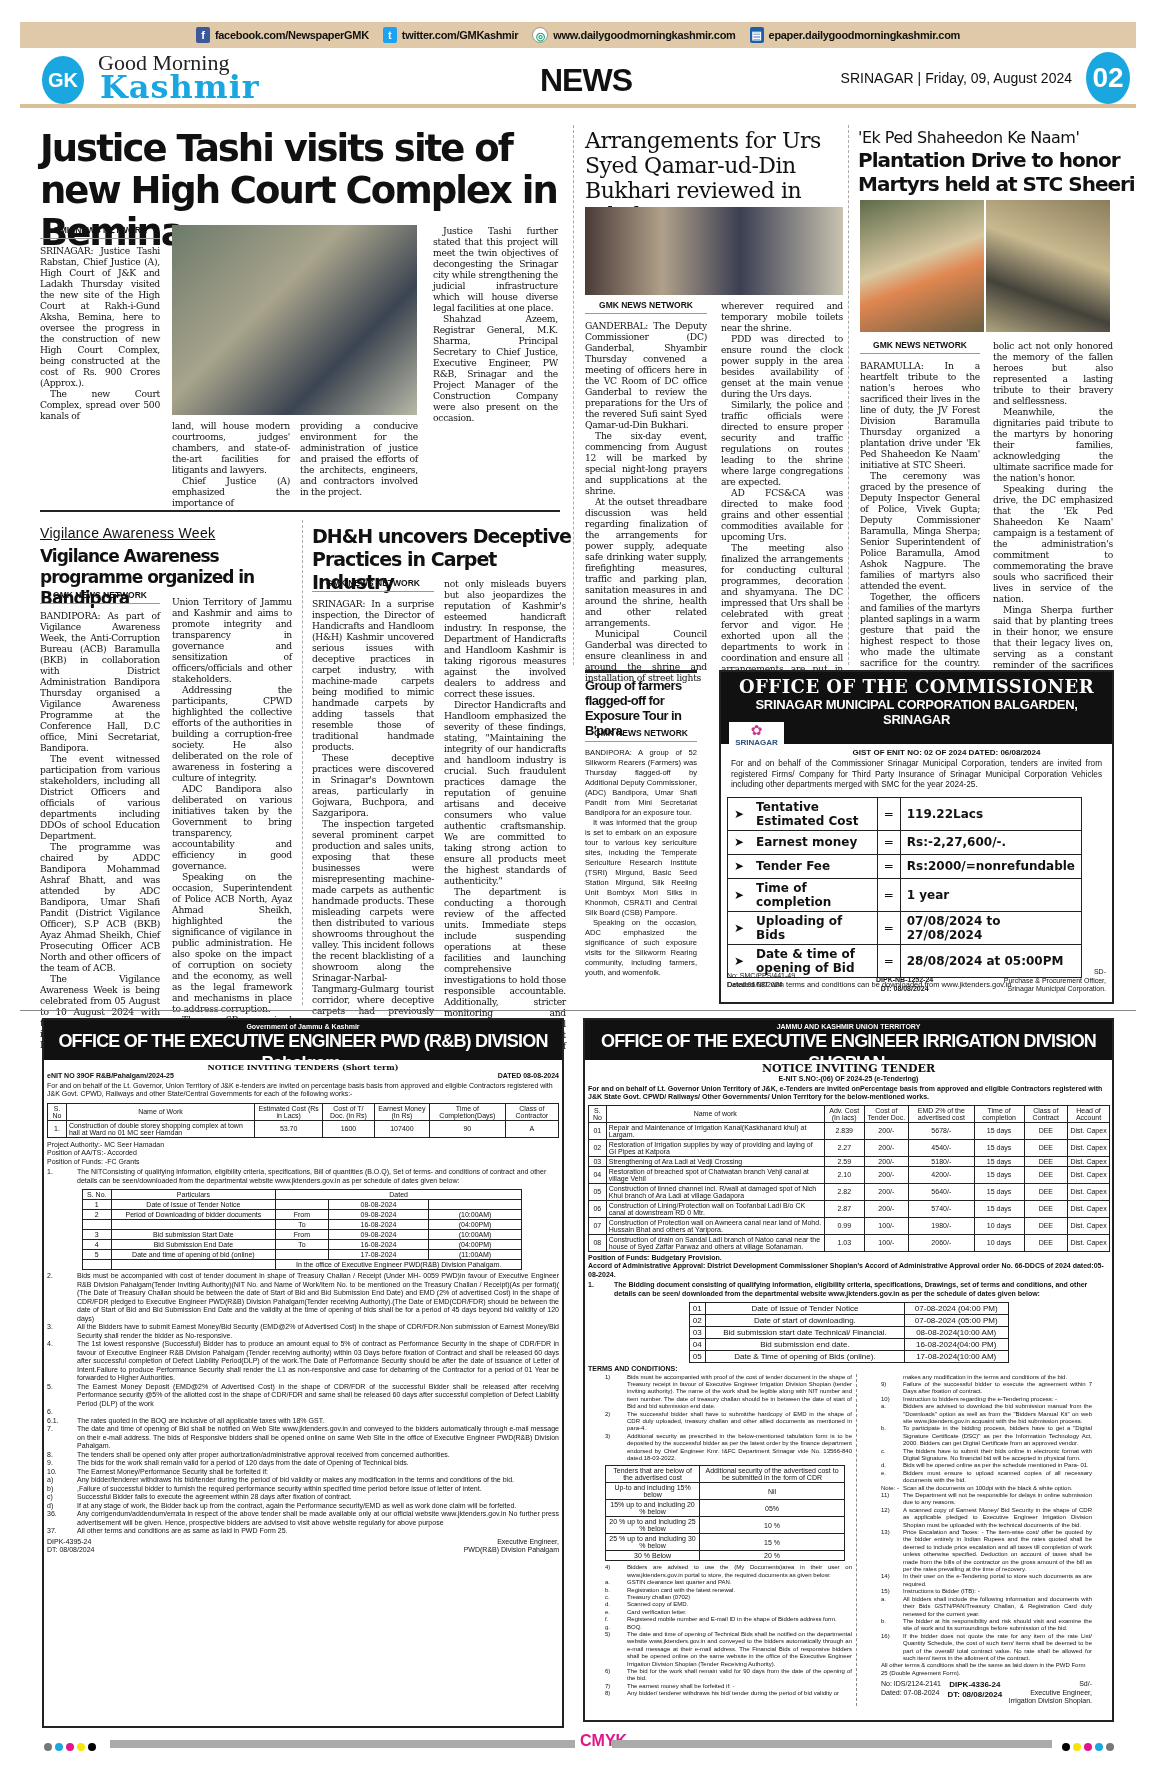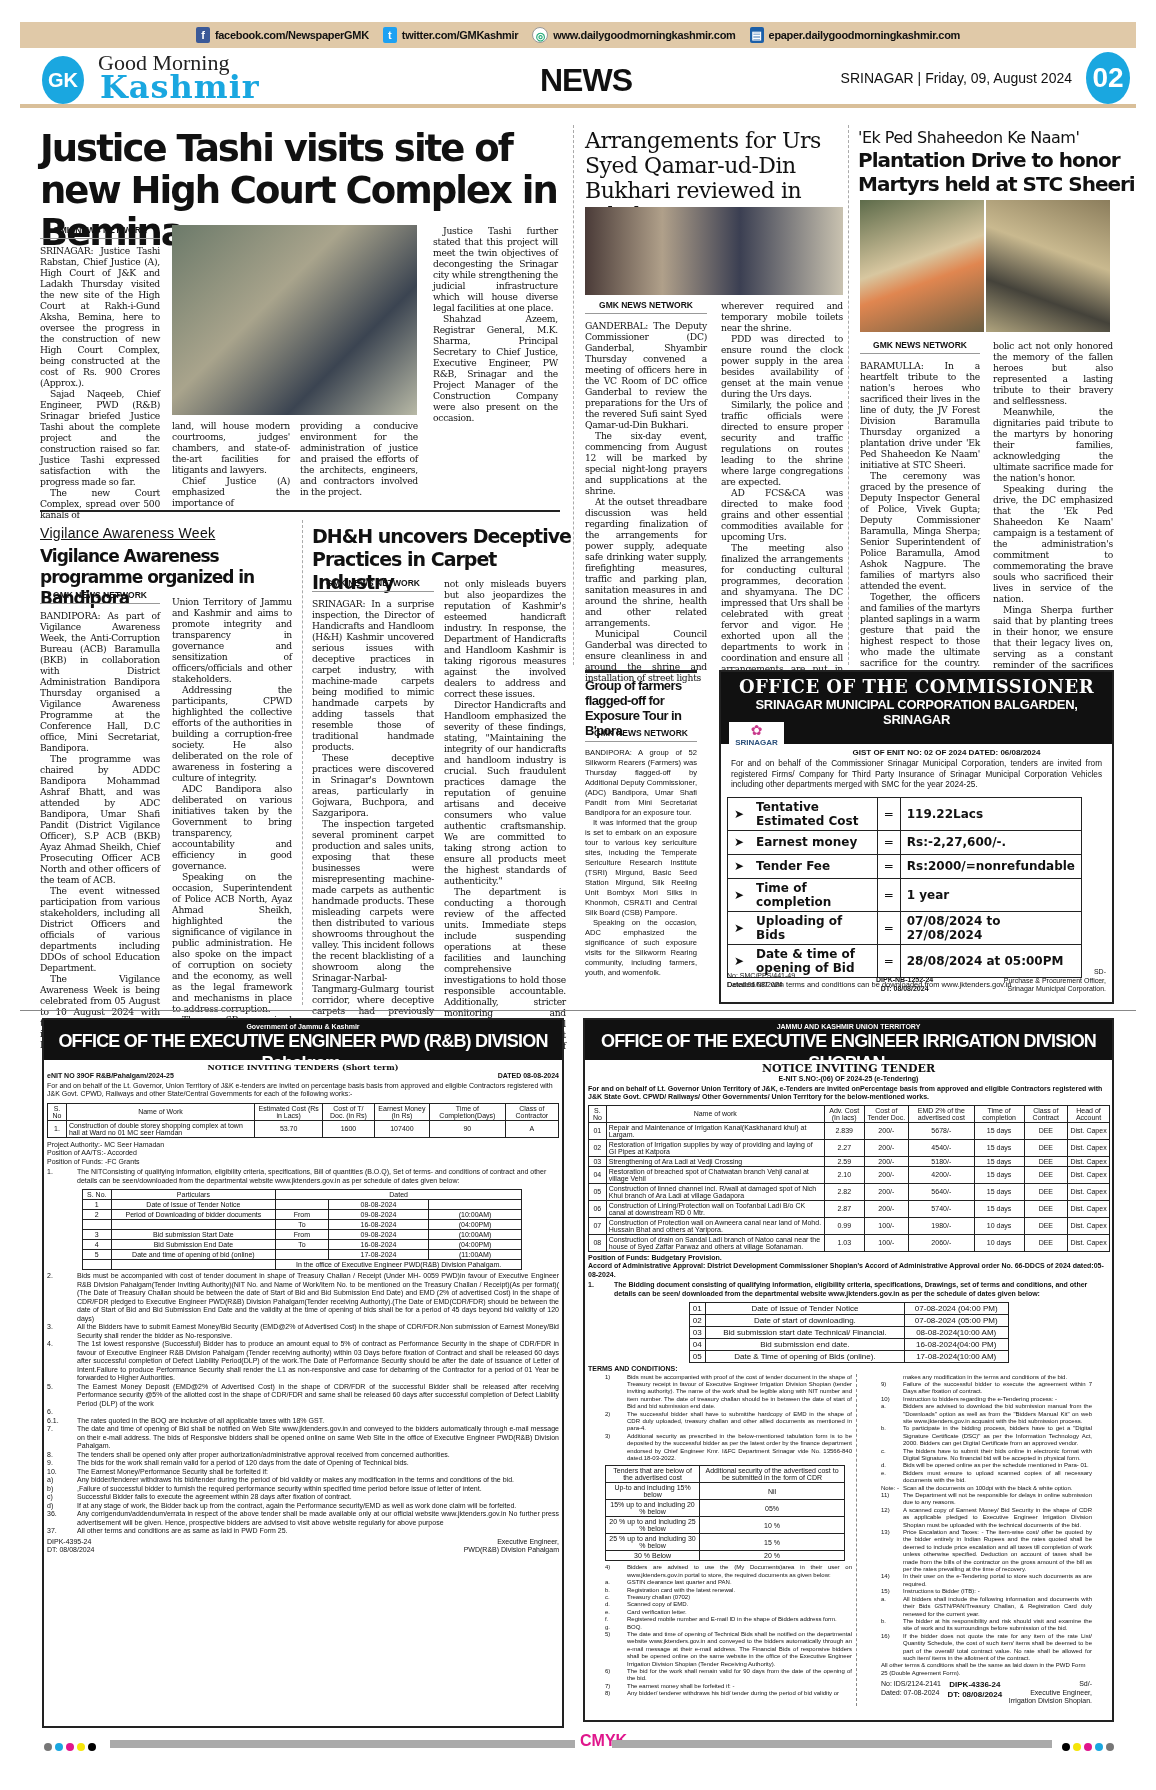--- a/index.html
+++ b/index.html
@@ -67,21 +67,20 @@
   <div class="section">NEWS</div>
   <div class="dateline">SRINAGAR | Friday, 09, August 2024</div>
   <div class="pageno">02</div>
 </div>
 
 <div class="abs h-main" style="left:40px;top:128px;width:520px">Justice Tashi visits site of new High Court Complex in Bemina</div>
 <div class="abs" style="left:40px;top:225px;width:120px">
   <div class="byline">GMK NEWS NETWORK</div>
   <div class="col">
     <p class="first">SRINAGAR: Justice Tashi Rabstan, Chief Justice (A), High Court of J&amp;K and Ladakh Thursday visited the new site of the High Court at Rakh-i-Gund Aksha, Bemina, here to oversee the progress in the construction of new High Court Complex, being constructed at the cost of Rs. 900 Crores (Approx.).</p>
-    <p>Sajad Naqeeb, Chief Engineer, PWD (R&amp;B) Srinagar briefed Justice Tashi about the complete project and the construction raised so far. Justice Tashi expressed satisfaction with the progress made so far.</p>
     <p>The new Court Complex, spread over 500 kanals of</p>
   </div>
 </div>
 <div class="abs photo" style="left:172px;top:225px;width:245px;height:190px"></div>
 <div class="abs col" style="left:172px;top:420px;width:118px">
   <p class="first">land, will house modern courtrooms, judges' chambers, and state-of-the-art facilities for litigants and lawyers.</p>
   <p>Chief Justice (A) emphasized the importance of</p>
 </div>
 <div class="abs col" style="left:300px;top:420px;width:118px">
   <p class="first">providing a conducive environment for the administration of justice and praised the efforts of the architects, engineers, and contractors involved in the project.</p>
@@ -132,22 +131,22 @@
   <p>Speaking during the drive, the DC emphasized that the 'Ek Ped Shaheedon Ke Naam' campaign is a testament of the administration's commitment to commemorating the brave souls who sacrificed their lives in service of the nation.</p>
   <p>Minga Sherpa further said that by planting trees in their honor, we ensure that their legacy lives on, serving as a constant reminder of the sacrifices made for the greater good of our country.</p>
 </div>
 
 <div class="abs kicker-u" style="left:40px;top:525px;width:260px">Vigilance Awareness Week</div>
 <div class="abs h-sans" style="left:40px;top:546px;width:260px;font-size:17px;line-height:21px">Vigilance Awareness programme organized in Bandipora</div>
 <div class="abs" style="left:40px;top:590px;width:120px">
   <div class="byline">GMK NEWS NETWORK</div>
   <div class="col">
     <p class="first">BANDIPORA: As part of Vigilance Awareness Week, the Anti-Corruption Bureau (ACB) Baramulla (BKB) in collaboration with District Administration Bandipora Thursday organised a Vigilance Awareness Programme at the Conference Hall, D.C office, Mini Secretariat, Bandipora.</p>
+    <p>The event witnessed participation from various stakeholders, including all District Officers and officials of various departments including DDOs of school Education Department.</p>
     <p>The programme was chaired by ADDC Bandipora Mohammad Ashraf Bhatt, and was attended by ADC Bandipora, Umar Shafi Pandit (District Vigilance Officer), S.P ACB (BKB) Ayaz Ahmad Sheikh, Chief Prosecuting Officer ACB North and other officers of the team of ACB.</p>
-    <p>The event witnessed participation from various stakeholders, including all District Officers and officials of various departments including DDOs of school Education Department.</p>
     <p>The Vigilance Awareness Week is being celebrated from 05 August to 10 August 2024 with the theme 'Culture of integrity for Nation's Prosperity', across the</p>
   </div>
 </div>
 <div class="abs col" style="left:172px;top:596px;width:120px">
   <p class="first">Union Territory of Jammu and Kashmir and aims to promote integrity and transparency in governance and sensitization of officers/officials and other stakeholders.</p>
   <p>Addressing the participants, CPWD highlighted the collective efforts of the authorities in building a corruption-free society. He also deliberated on the role of awareness in fostering a culture of integrity.</p>
   <p>ADC Bandipora also deliberated on various initiatives taken by the Government to bring transparency, accountability and efficiency in good governance.</p>
   <p>Speaking on the occasion, Superintendent of Police ACB North, Ayaz Ahmad Sheikh, highlighted the significance of vigilance in public administration. He also spoke on the impact of corruption on society and the economy, as well as the legal framework and mechanisms in place to address corruption.</p>
   <p>The SP raised awareness on complaint procedures and encouraged the public to report any instances of corruption through appropriate channels.</p>
 </div>

